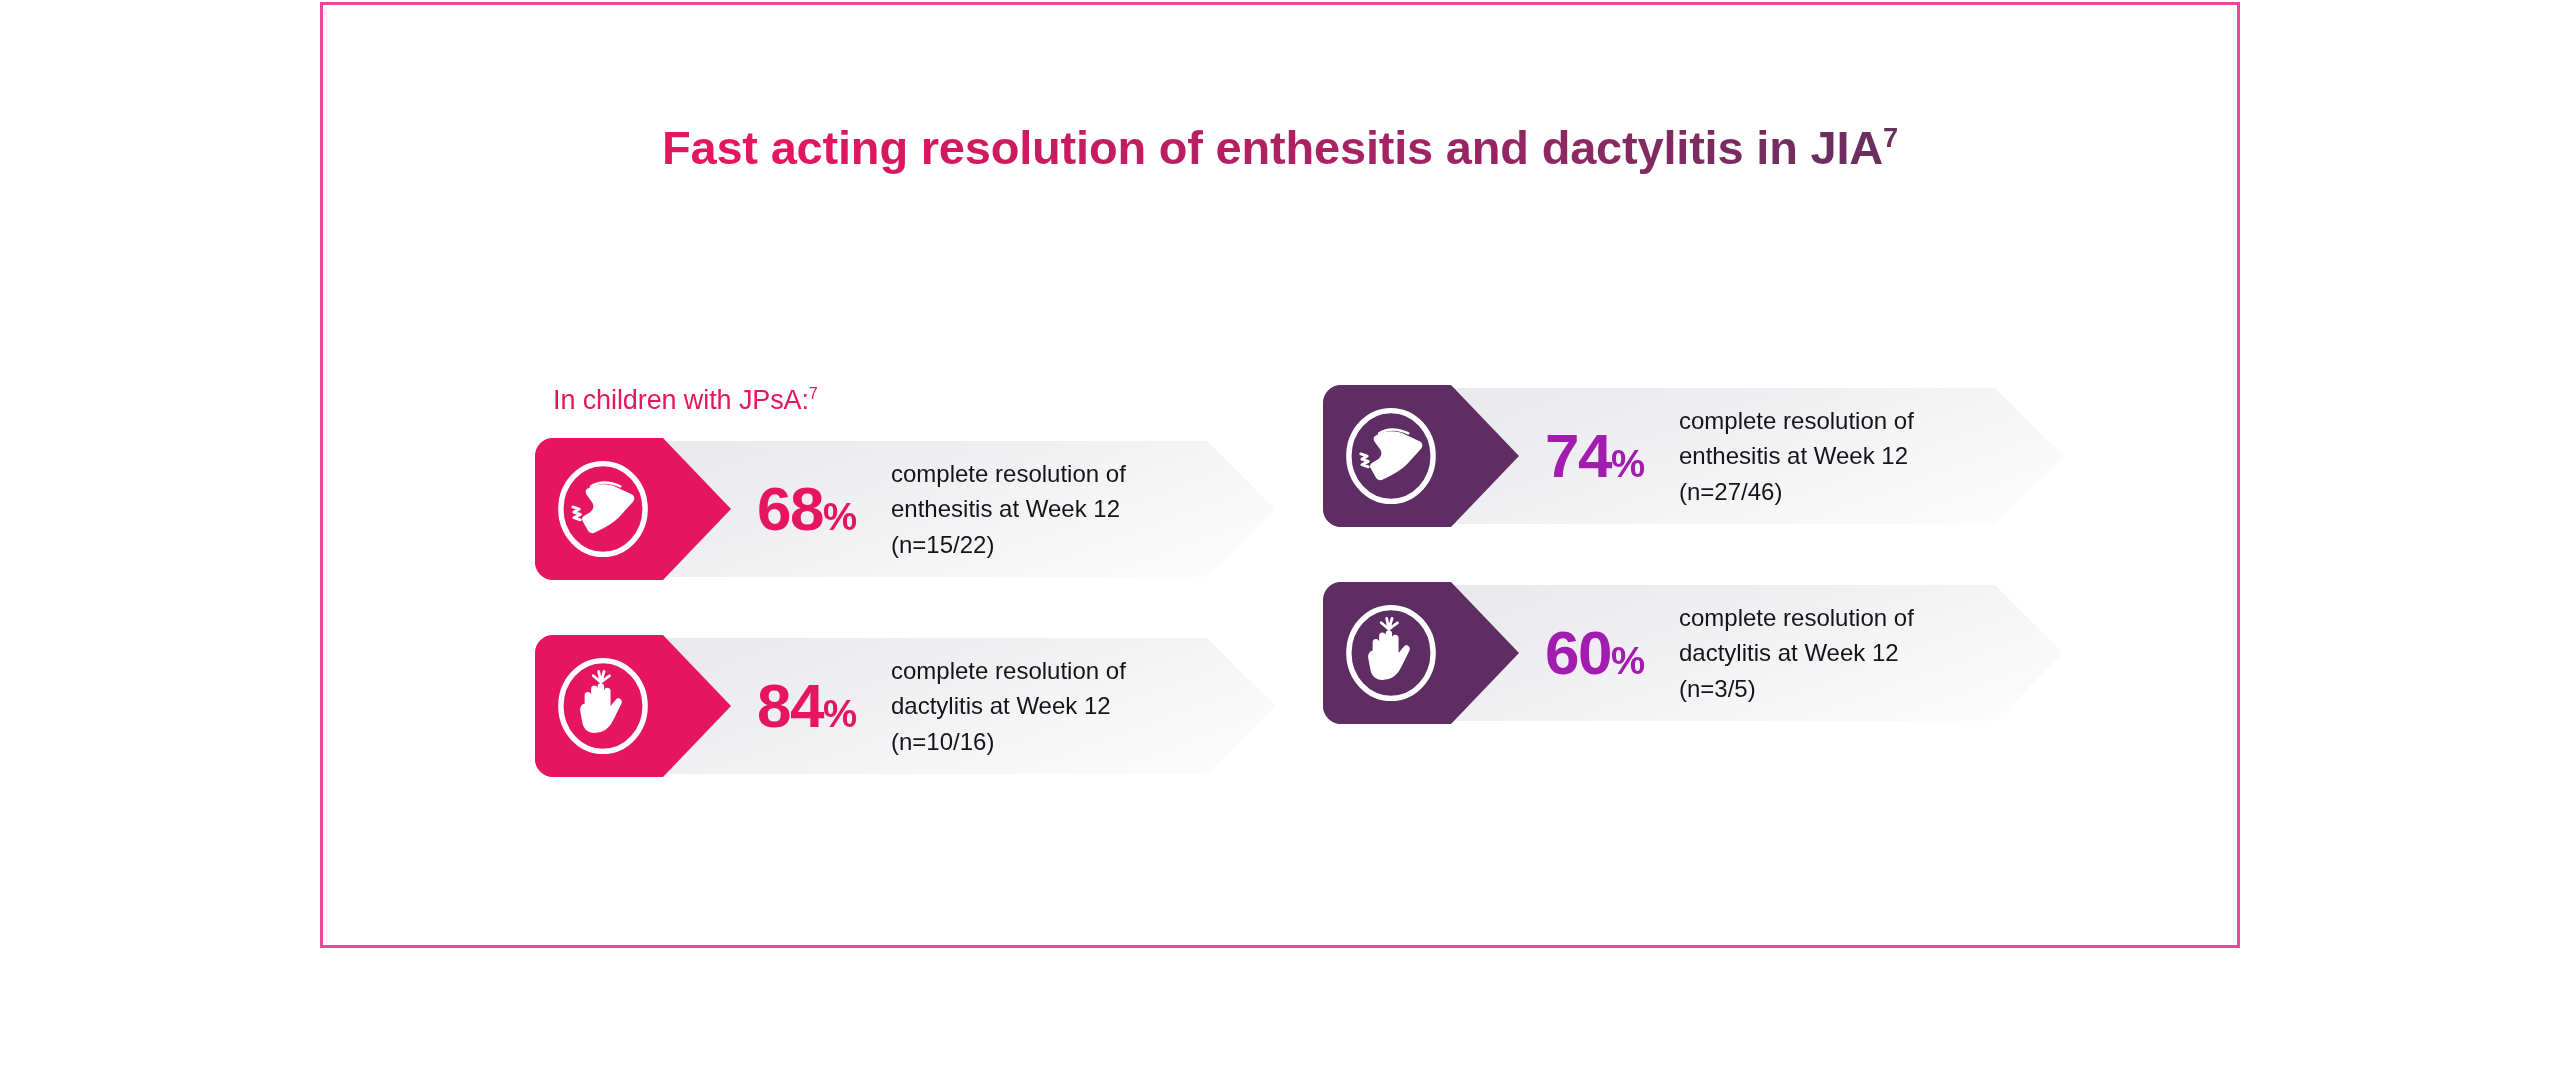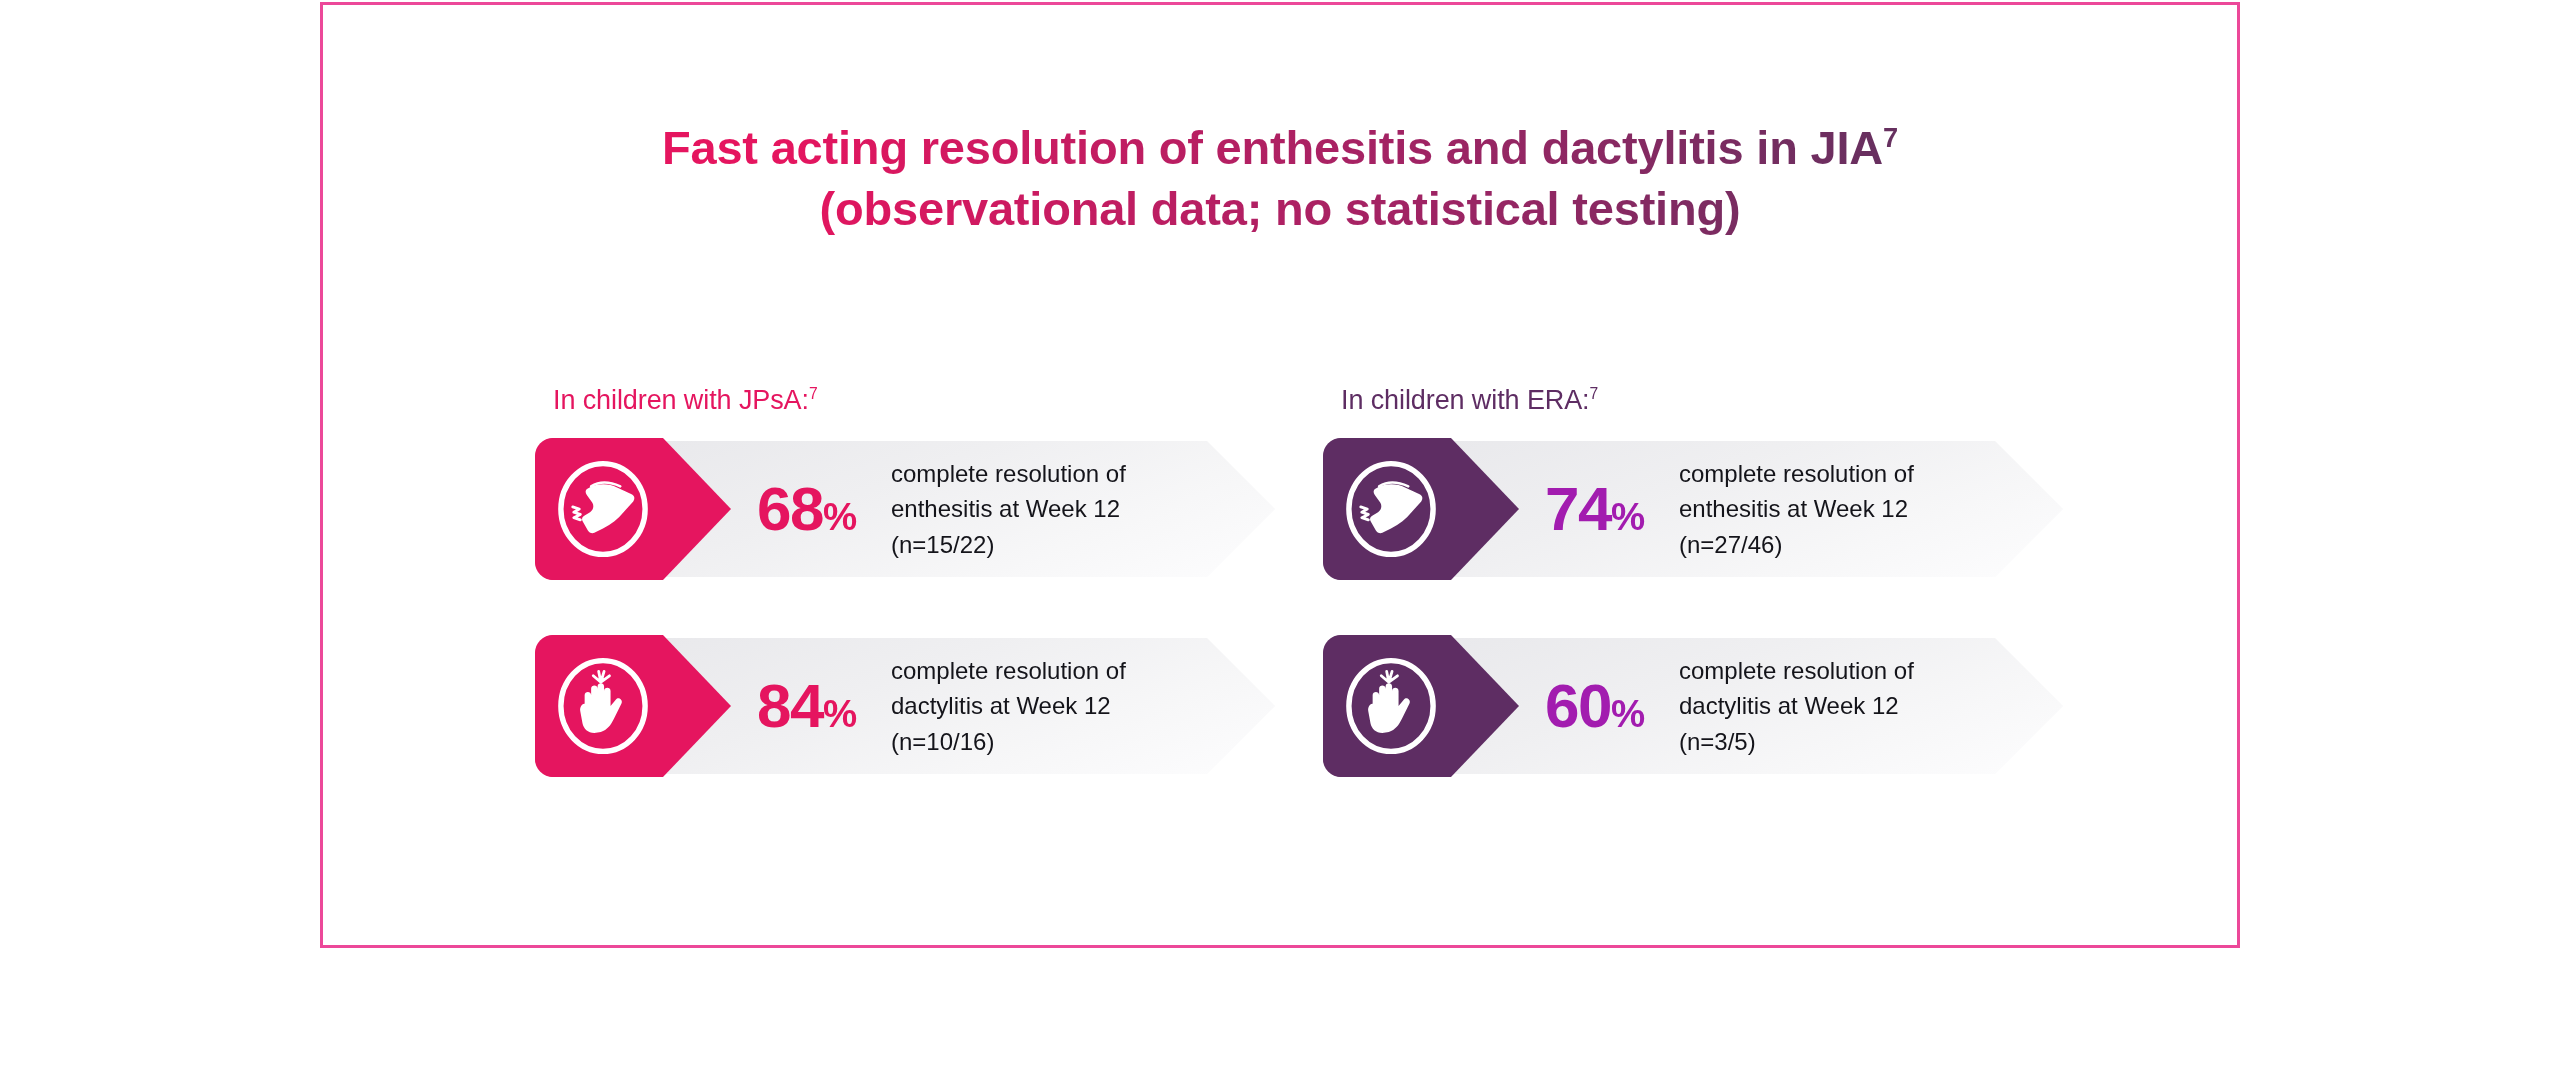--- a/index.html
+++ b/index.html
@@ -158,21 +158,20 @@
   }
   .card-text span { display: block; }
 </style>
 </head>
 <body>
 
 <div id="slide-frame">
 
   <div id="title-block">
     <span class="title-line"><span>Fast acting resolution of enthesitis and dactylitis in JIA</span><span class="sup">7</span></span>
-    <span class="title-line">(observational data; no statistical testing)</span>
   </div>
 
   <div class="column" id="column-jpsa">
 
     <div class="column-heading" id="heading-jpsa"><span>In children with JPsA:</span><span class="sup">7</span></div>
 
     <div class="stat-card">
       <div class="card-body"></div>
       <div class="badge-rounded-cap badge-pink"></div>
       <div class="card-badge badge-pink">
@@ -215,21 +214,20 @@
         <span>complete resolution of</span>
         <span>dactylitis at Week 12</span>
         <span>(n=10/16)</span>
       </div>
     </div>
 
   </div>
 
   <div class="column" id="column-era">
 
-    <div class="column-heading" id="heading-era"><span>In children with ERA:</span><span class="sup">7</span></div>
 
     <div class="stat-card">
       <div class="card-body"></div>
       <div class="badge-rounded-cap badge-purple"></div>
       <div class="card-badge badge-purple">
         <svg class="icon-circle" viewBox="0 0 100 100">
           <ellipse cx="50" cy="50" rx="39" ry="42" fill="none" stroke="#ffffff" stroke-width="5"></ellipse>
           <path d="M36 31 C44 26 55 26 63 30 L76 36 C79 37 80 40 78 43 L69 53 C64 59 58 64 50 68
                    L42 72 C40 73 37 72 36 70 L31 61 C30 59 31 57 33 56 L38 53
                    C41 51 42 47 40 44 L35 37 C33 34 34 32 36 31 Z" fill="#ffffff"></path>

